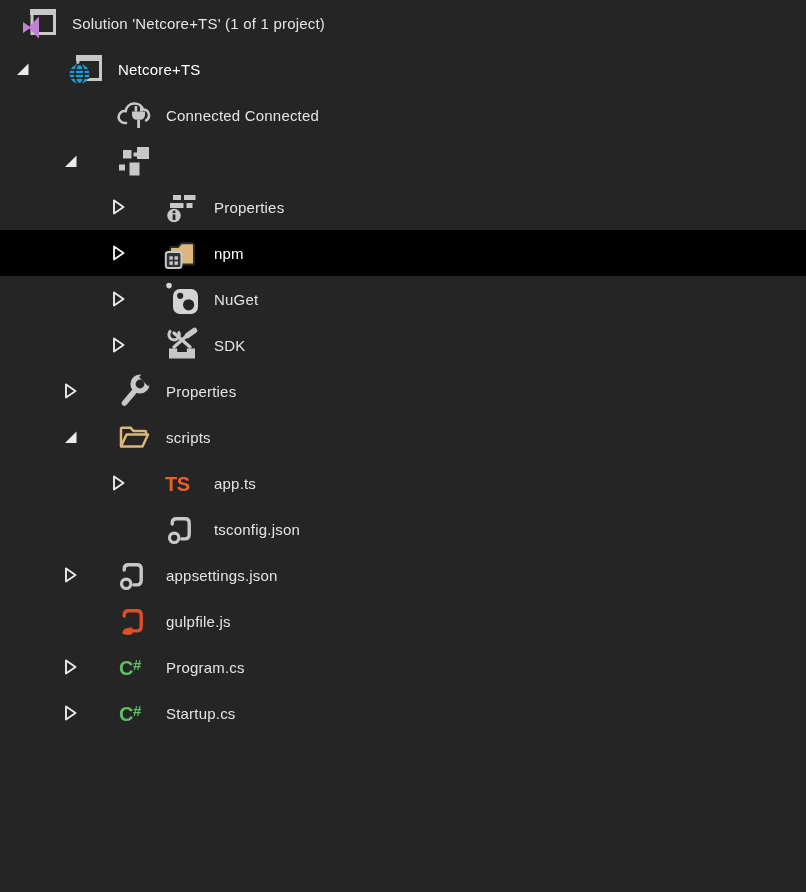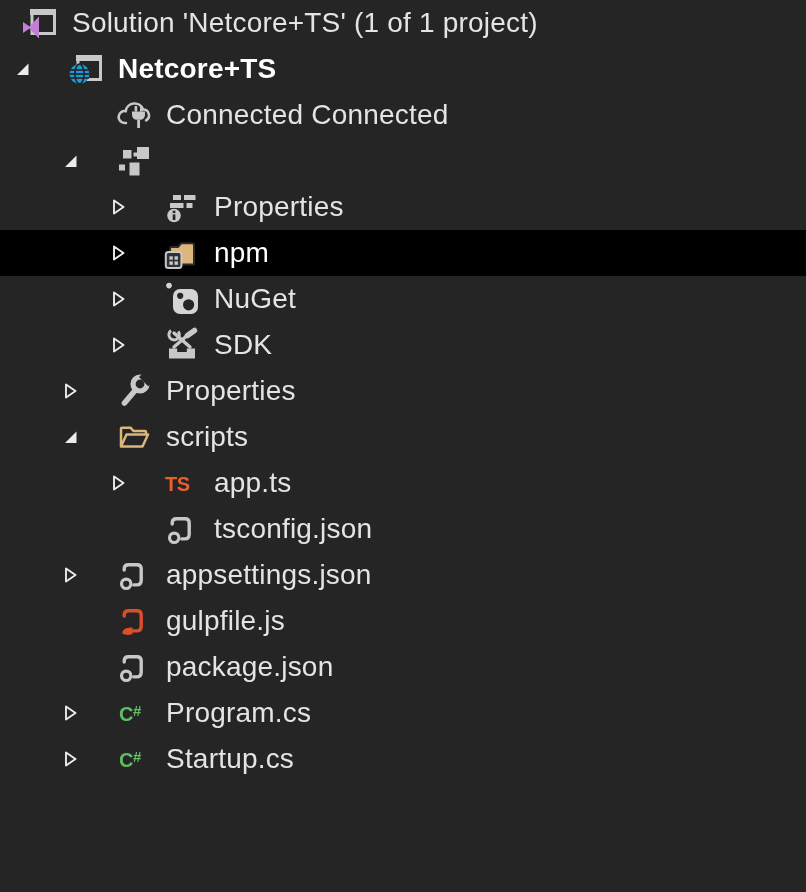--- a/index.html
+++ b/index.html
@@ -21,27 +21,27 @@
     flex:0 0 20px;width:20px;height:20px;
     display:flex;align-items:center;justify-content:center;
   }
   .sp2{flex:0 0 35px;}
   .icon{
     flex:0 0 36px;width:36px;height:36px;
     display:flex;align-items:flex-end;justify-content:center;
   }
   .label{
     margin-left:14px;
-    font-size:28px;
+    font-size:15px;
     color:#E4E4E4;
     white-space:nowrap;
     letter-spacing:0.2px;
   }
   .row.selected .label{color:#FFFFFF;}
-  .row.bold .label{font-weight:bold;color:#FFFFFF;}
+  .row.bold .label{font-weight:normal;color:#FFFFFF;}
 </style>
 </head>
 <body>
 
 <div id="tree">
     <div class="row">
       <span class="sp" style="width: 22px;"></span>
       <span class="icon">
         <svg width="36" height="36" viewBox="0 0 36 36">
     <rect x="8" y="4" width="26" height="6" fill="#C8C8C8"></rect>
@@ -267,32 +267,20 @@
       <span class="icon">
         <svg width="36" height="36" viewBox="0 0 36 36">
     <path d="M8.2 13 v-1 q0 -4.2 4.4 -4.2 h8.4 q4.2 0 4.2 4.2 v11.3 q0 4.6 -4.4 4.6 h-4" fill="none" stroke="#DE4E28" stroke-width="3.4" stroke-linecap="round"></path>
     <path d="M16.5 24.5 q-10 -0.5 -10.3 6 q4.5 2.6 10.3 0.6 z" fill="#DE4E28"></path>
   </svg>
       </span>
       <span class="label">gulpfile.js</span>
     </div>
     <div class="row">
       <span class="sp" style="width: 61px;"></span>
-      <span class="exp"></span>
-      <span class="sp2"></span>
-      <span class="icon">
-        <svg width="36" height="36" viewBox="0 0 36 36">
-    <path d="M8.2 13 v-1 q0 -4.2 4.4 -4.2 h8.4 q4.2 0 4.2 4.2 v11.3 q0 4.6 -4.4 4.6 h-3" fill="none" stroke="#C8C8C8" stroke-width="3.4" stroke-linecap="round"></path>
-    <circle cx="10.2" cy="26.8" r="4.7" fill="none" stroke="#C8C8C8" stroke-width="3.2"></circle>
-  </svg>
-      </span>
-      <span class="label">package.json</span>
-    </div>
-    <div class="row">
-      <span class="sp" style="width: 61px;"></span>
       <span class="exp">
         <svg width="20" height="20" viewBox="0 0 20 20">
       <polygon points="5,3.5 14.5,10 5,16.5" fill="none" stroke="#ECECEC" stroke-width="1.9" stroke-linejoin="round"></polygon>
     </svg>
       </span>
       <span class="sp2"></span>
       <span class="icon">
         <svg width="36" height="36" viewBox="0 0 36 36">
     <text x="3" y="26" font-family="Liberation Sans, sans-serif" font-weight="bold" font-size="20" fill="#5FBE63">C</text>
     <text x="17" y="21" font-family="Liberation Sans, sans-serif" font-weight="bold" font-size="15" fill="#5FBE63">#</text>

